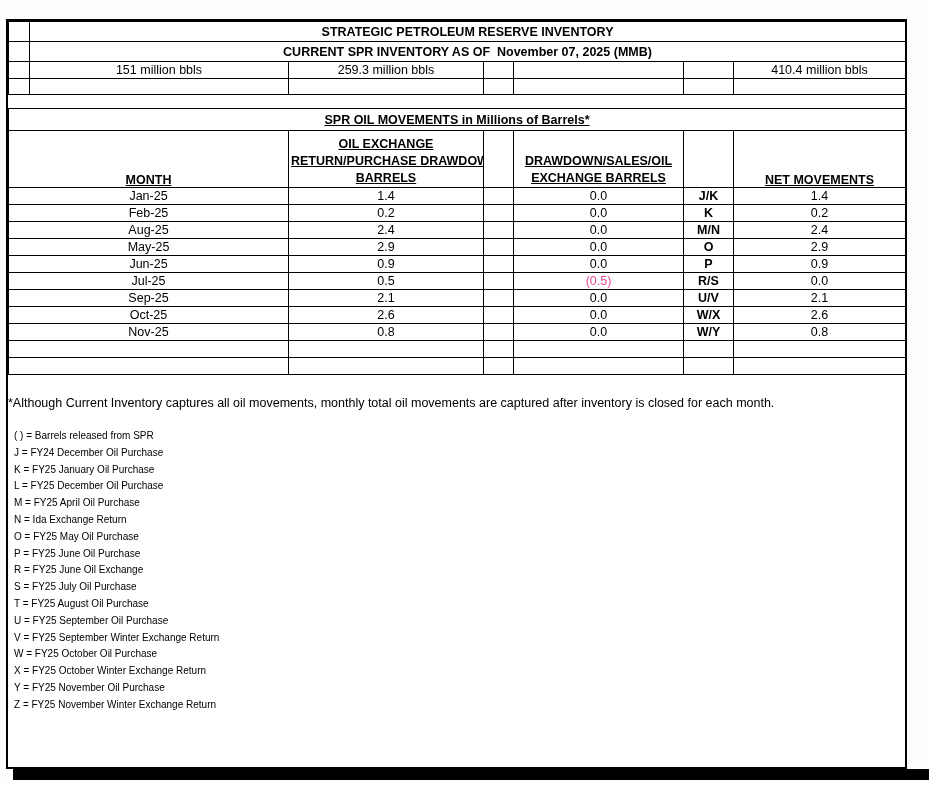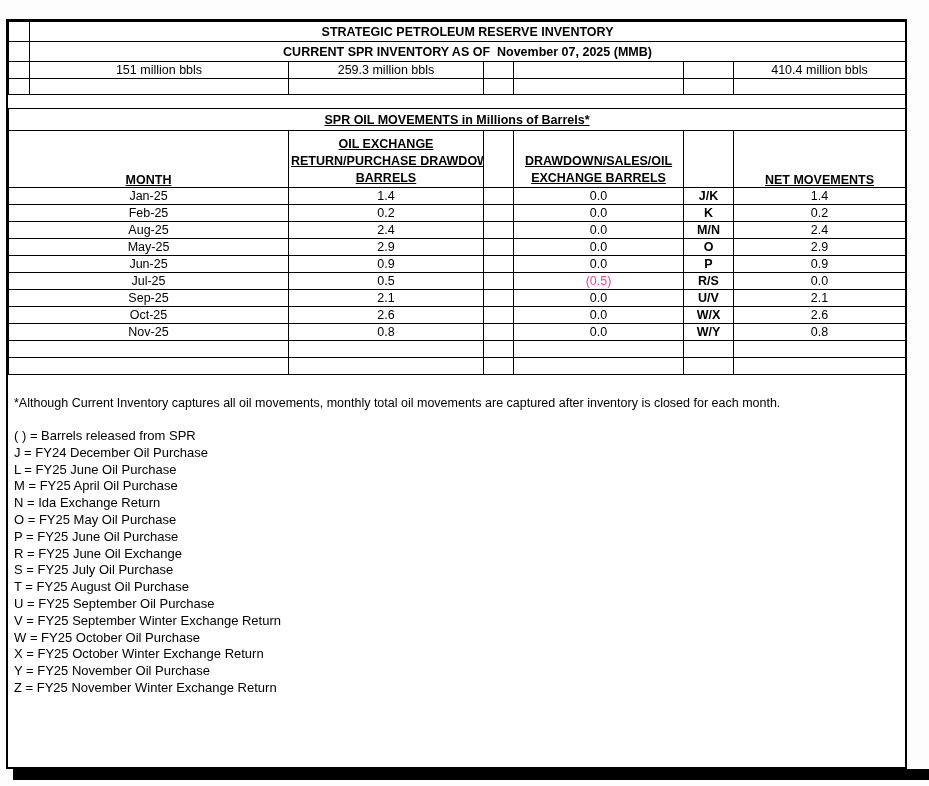--- a/index.html
+++ b/index.html
@@ -35,30 +35,29 @@
   .ctr { text-align: center; }
   .bold { font-weight: bold; }
   .u { text-decoration: underline; }
   .blk { display: block; line-height: 17px; }
   .fs13 { font-size: 13.5px; }
   .big { font-size: 14.5px; }
   .pre { white-space: pre !important; }
   .gap { height: 13px; }
   .footnote {
     margin: 21px 0 0 0;
-    padding-left: 6px;
     font-size: 12.5px;
     white-space: pre;
   }
   .legend {
     margin: 18px 0 0 0;
     padding: 0 0 0 6px;
     list-style: none;
   }
-  .legend li { line-height: 16.8px; font-size: 13px; white-space: pre; }
+  .legend li { line-height: 16.8px; font-size: 10px; white-space: pre; }
   .bottom-bar {
     position: absolute; left: 13px; top: 769px;
     width: 916px; height: 11px;
     background: #000;
   }
 </style>
 </head>
 <body>
 
 <div class="sheet">
@@ -244,22 +243,23 @@
   </table>
 
   <p class="footnote">*Although Current Inventory captures all oil movements, monthly total oil movements are captured after inventory is closed for each month.</p>
 
   <ul class="legend">
 
       <li>( ) = Barrels released from SPR</li>
 
       <li>J = FY24 December Oil Purchase</li>
 
-
-      <li>L = FY25 June Oil Purchase</li>
+      <li>K = FY25 January Oil Purchase</li>
+
+      <li>L = FY25 December Oil Purchase</li>
 
       <li>M = FY25 April Oil Purchase</li>
 
       <li>N = Ida Exchange Return</li>
 
       <li>O = FY25 May Oil Purchase</li>
 
       <li>P = FY25 June Oil Purchase</li>
 
       <li>R = FY25 June Oil Exchange</li>

